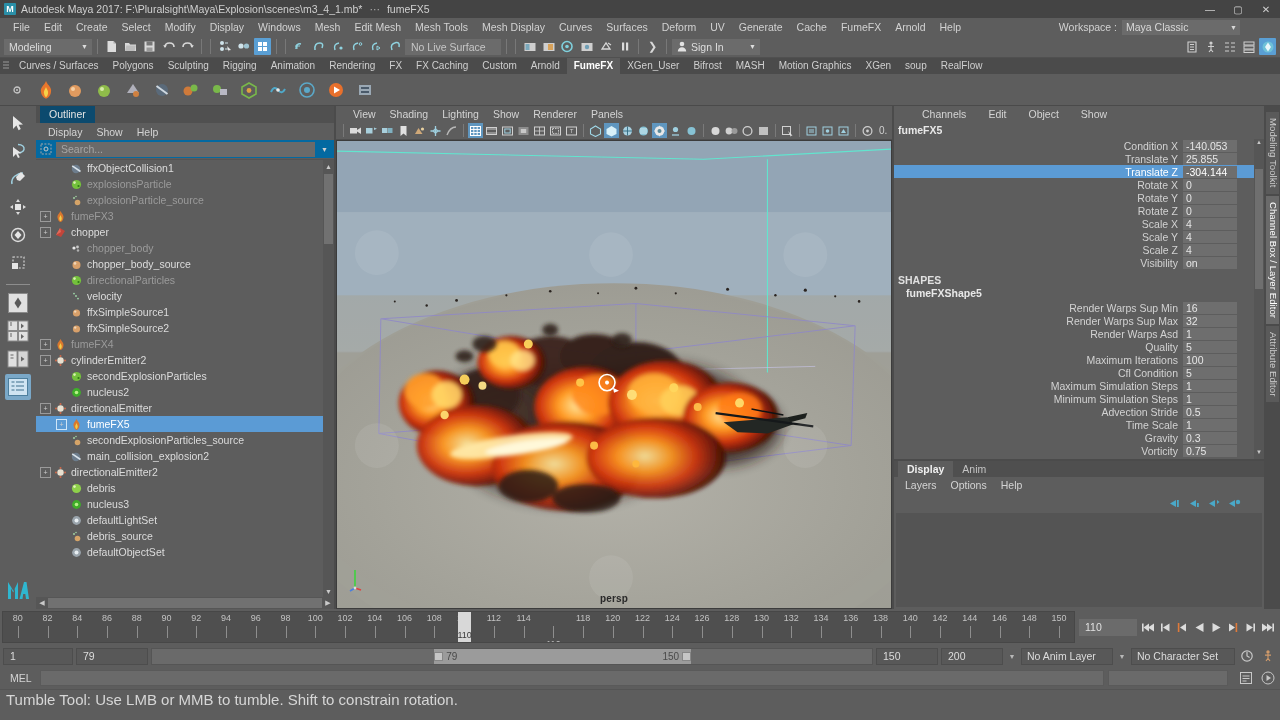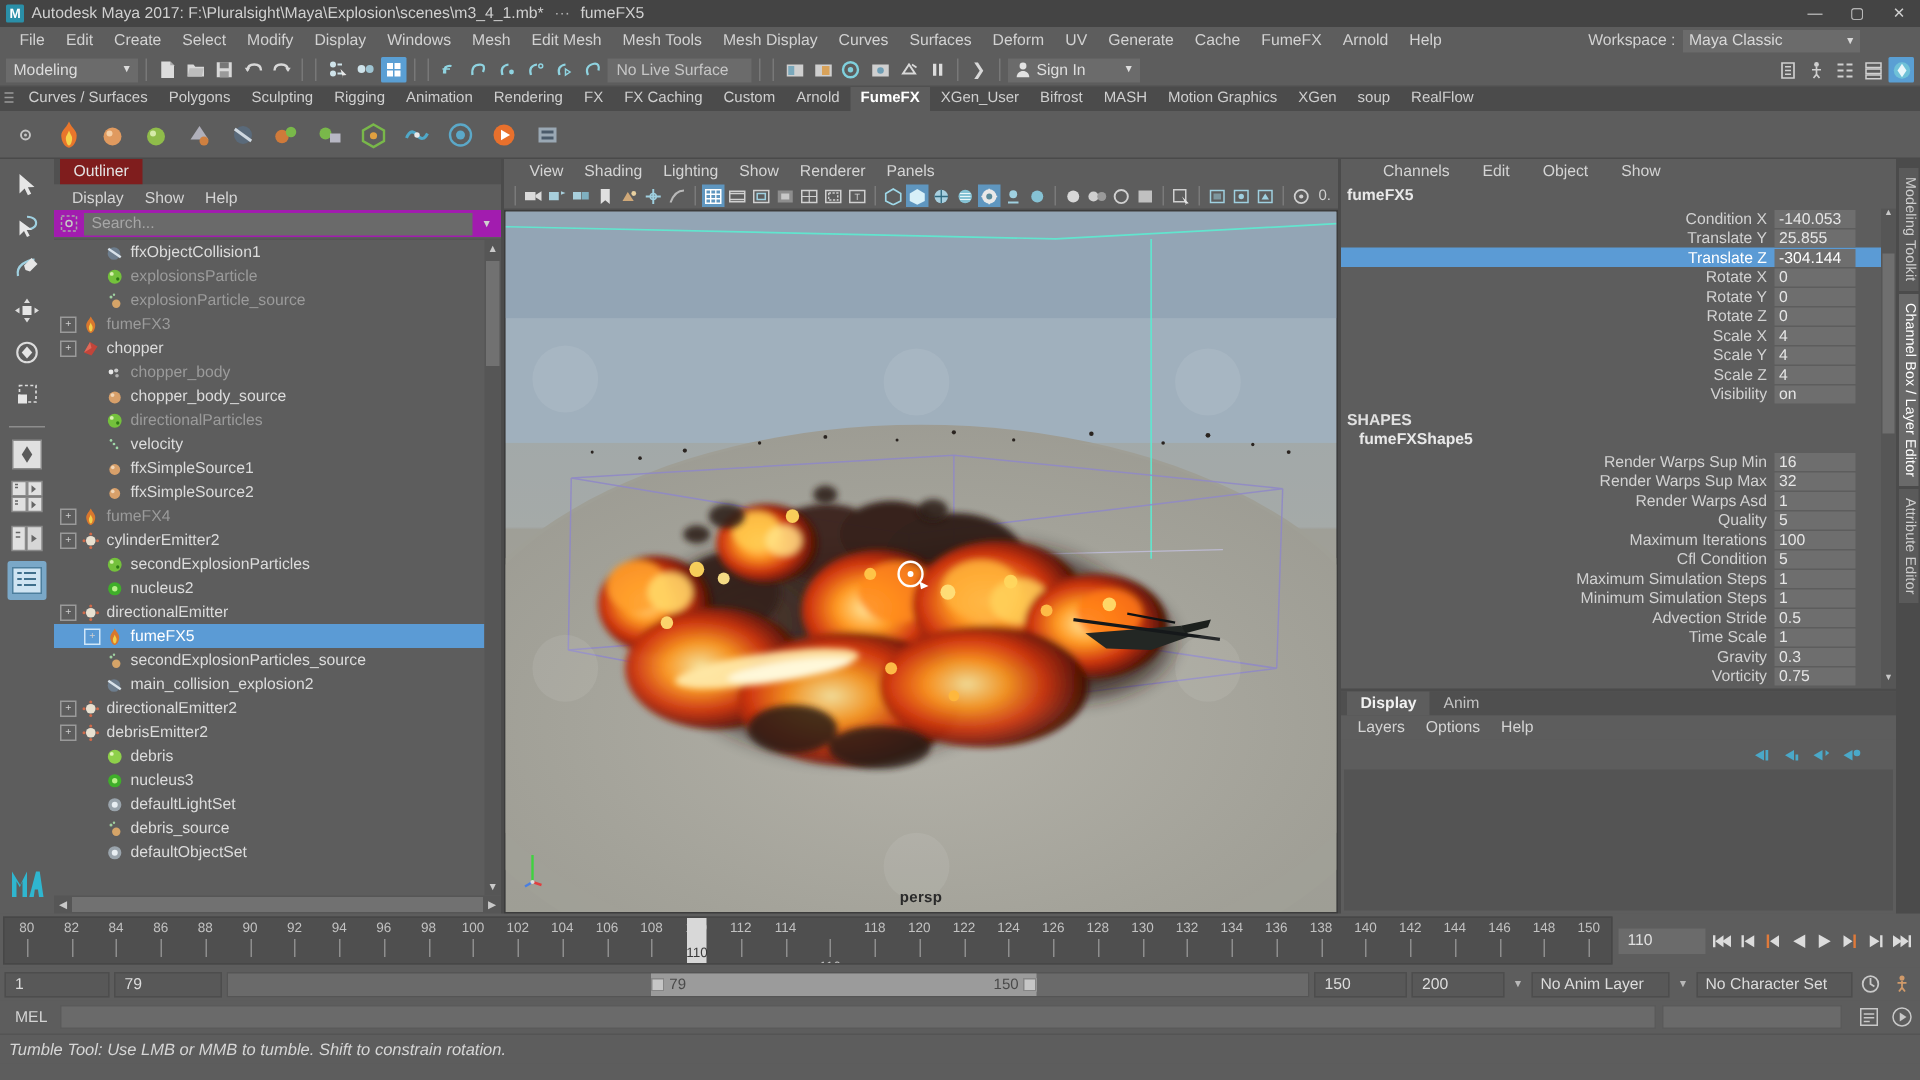--- a/index.html
+++ b/index.html
@@ -104,27 +104,27 @@
   .tb-div{ width:24px;height:1px;background:#8d8d8d;margin:6px 0 3px; }
   .maya-bot{ position:absolute; bottom:6px; left:6px; }
 
   
   .outliner{
     width:300px; background:#5d5d5d; display:flex; flex-direction:column;
     border-right:2px solid #4b4b4b;
   }
   .panel-tabrow{ height:17px; display:flex; align-items:flex-end; padding-left:4px; background:#505050; }
   .panel-tab{
-    background:#7f1d1d; padding:0 9px; height:17px; line-height:17px;
+    background:#0c4a6e; padding:0 9px; height:17px; line-height:17px;
     font-size:10.5px; color:#e4e4e4;
   }
   .panel-menurow{ height:17px; display:flex; align-items:center; padding-left:6px; gap:2px; background:#5d5d5d; }
   .panel-menu{ padding:0 6px; font-size:10.5px; color:#d4d4d4; line-height:16px; }
   .search-row{
-    height:18px; display:flex; align-items:center; background:#a21caf; padding:0 3px; gap:3px;
+    height:18px; display:flex; align-items:center; background:#0369a1; padding:0 3px; gap:3px;
   }
   .search-ico{ width:14px;height:14px;display:flex;align-items:center;justify-content:center; }
   .search-field{
     flex:1; height:15px; background:#6a6a6a; border:none; color:#b4b4b4;
     font-size:10.5px; padding-left:5px; font-family:"Liberation Sans",sans-serif;
     position:relative;
   }
   .search-field::placeholder{ color:#a6a6a6; }
   .search-arw{ width:13px; text-align:center; font-size:7px; color:#d0d0d0; }
   .tree{
@@ -293,21 +293,21 @@
   .mel-lbl{ font-size:10.5px; color:#d4d4d4; width:32px; padding-left:6px; }
   .mel-input{
     flex:1; height:16px; background:#6a6a6a; border:1px solid #5a5a5a;
   }
   .mel-out{ width:120px; height:16px; background:#6a6a6a; border:1px solid #5a5a5a; }
   .mel-right{ display:flex; align-items:center; gap:6px; padding-left:6px; }
 
   
   .helpline{
     height:20px; background:#5d5d5d; display:flex; align-items:center;
-    font-size:11px; color:#d6d6d6; padding-left:6px; border-top:1px solid #545454;font-style:italic;
+    font-size:15px; color:#d6d6d6; padding-left:6px; border-top:1px solid #545454;
   }
 </style>
 </head>
 <body>
 
 <div class="app">
 
   <div class="titlebar">
     <div class="maya-logo">M</div>
     <div class="title-text">Autodesk Maya 2017: F:\Pluralsight\Maya\Explosion\scenes\m3_4_1.mb*</div>
@@ -968,33 +968,20 @@
                   <circle cx="6.5" cy="6.5" r="3.2" fill="#e8e0d0"></circle>
                   <circle cx="6.5" cy="2" r="1" fill="#d06a4a"></circle>
                   <circle cx="11" cy="6.5" r="1" fill="#d06a4a"></circle>
                   <circle cx="6.5" cy="11" r="1" fill="#d06a4a"></circle>
                   <circle cx="2" cy="6.5" r="1" fill="#d06a4a"></circle>
                 </svg>
               </span>
             <span class="tlabel">directionalEmitter2</span>
           </div>
 
-          <div class="trow" style="padding-left:4px">
-            <span class="texp box">+</span>
-            <span class="ticon">
-                <svg width="13" height="13" viewBox="0 0 13 13">
-                  <circle cx="6.5" cy="6.5" r="3.2" fill="#e8e0d0"></circle>
-                  <circle cx="6.5" cy="2" r="1" fill="#d06a4a"></circle>
-                  <circle cx="11" cy="6.5" r="1" fill="#d06a4a"></circle>
-                  <circle cx="6.5" cy="11" r="1" fill="#d06a4a"></circle>
-                  <circle cx="2" cy="6.5" r="1" fill="#d06a4a"></circle>
-                </svg>
-              </span>
-            <span class="tlabel">debrisEmitter2</span>
-          </div>
 
           <div class="trow" style="padding-left:20px">
             <span class="texp"></span>
             <span class="ticon">
                 <svg width="13" height="13" viewBox="0 0 13 13">
                   <circle cx="6.5" cy="6.5" r="4.6" fill="#8ed04a"></circle>
                   <circle cx="4.5" cy="4.6" r="1.3" fill="#e0f5b8"></circle>
                 </svg>
               </span>
             <span class="tlabel">debris</span>

